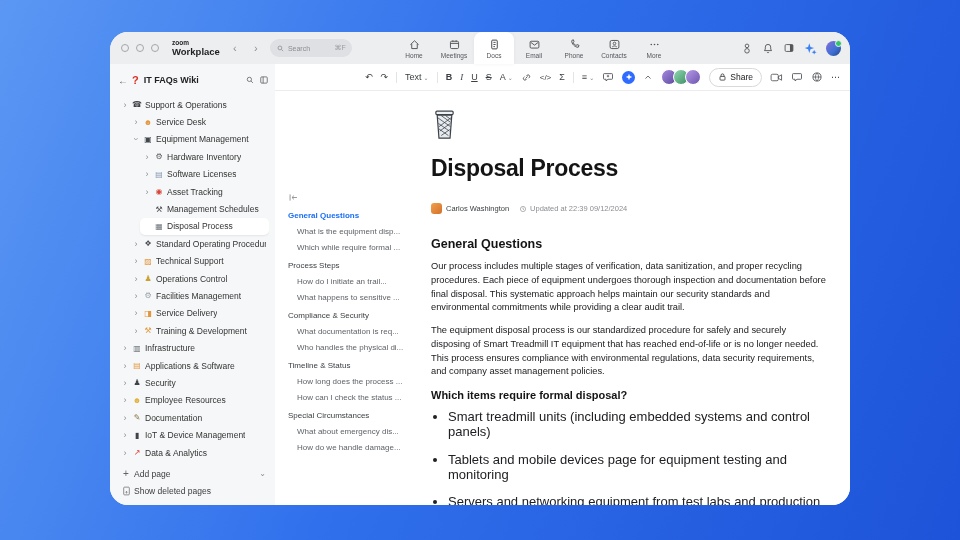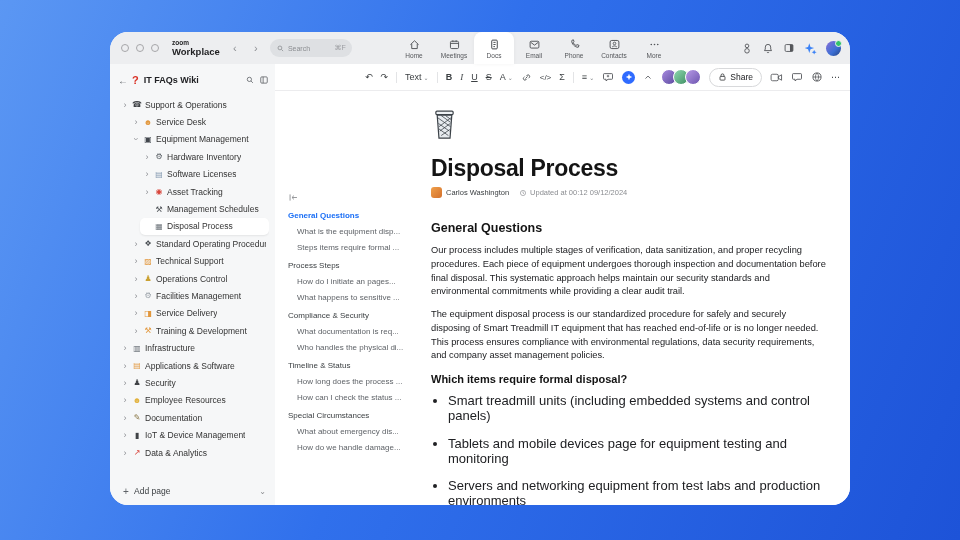--- a/index.html
+++ b/index.html
@@ -73,21 +73,21 @@
   
   .outline{width:156px;flex:0 0 156px;padding:102px 4px 0 13px;box-sizing:border-box;font-size:8px;color:#5f6368;}
   .og-head{margin-top:9px;color:#3c4043;}
   .og-head.active{color:#1a6ef5;font-weight:700;}
   .og-item{margin-top:7px;padding-left:9px;white-space:nowrap;overflow:hidden;color:#5f6368;}
   .ol-collapse{margin-bottom:4px;}
   
   .doc{flex:1;padding:18px 26px 0 0;min-width:0;}
   .doc-inner{width:396px;}
   .doc-title{font-size:23px;font-weight:800;color:#141414;letter-spacing:-.3px;margin-top:11px;}
-  .byline{display:flex;align-items:center;gap:4px;margin-top:5px;}
+  .byline{display:flex;align-items:center;gap:4px;margin-top:21px;}
   .byline .bavatar{width:11px;height:11px;border-radius:3px;background:linear-gradient(135deg,#f0a04a,#d3702c);}
   .byline .bname{font-size:7.5px;color:#3c4043;}
   .byline .bupd{font-size:7.5px;color:#8b8d91;margin-left:6px;display:flex;align-items:center;gap:3px;}
   .h2{font-size:12.5px;font-weight:700;color:#141414;margin-top:23px;}
   .h3{font-size:11px;font-weight:700;color:#141414;margin-top:19px;}
   .para{font-size:9.3px;line-height:1.48;color:#202124;margin-top:9px;}
   .h3.spaced{margin-top:10px;}
   ul.bullets{margin:8px 0 0 0;padding-left:17px;}
   ul.bullets li{font-size:13px;color:#202124;margin-bottom:12.5px;}
 </style>
@@ -340,20 +340,29 @@
               <span class="ticon" style="color: rgb(216, 70, 60);">↗</span>
               <span class="tlabel">Data &amp; Analytics</span>
             </div>
           </div>
         <div class="sb-foot">
           <div class="trow">
             <span class="plus">+</span>
             <span class="tlabel">Add page</span>
             <span class="foot-chev">⌄</span>
           </div>
+          <div class="trow deleted">
+            <span class="tb-ic" style="width:10px;flex:0 0 10px;">
+              <svg class="ic" width="9" height="10" viewBox="0 0 14 16">
+                <rect x="2.5" y="1.8" width="9" height="12.4" rx="1.4" fill="none" stroke="#6b6f73" stroke-width="1.2"></rect>
+                <path d="M5 10.5l2-2 2 2M7 8.7v3.4" fill="none" stroke="#6b6f73" stroke-width="1.1"></path>
+              </svg>
+            </span>
+            <span class="tlabel">Show deleted pages</span>
+          </div>
         </div>
       </div>
 
       <div class="main">
 
         <div class="doc-toolbar">
           <div class="dt-left">
             <span class="dt-btn">↶</span>
             <span class="dt-btn">↷</span>
             <span class="dt-sep"></span>
@@ -435,23 +444,23 @@
           <div class="outline">
             <div class="ol-collapse">
               <svg class="ic" width="11" height="9" viewBox="0 0 16 13">
                 <path d="M3 2v9" stroke="#8b8d91" stroke-width="1.3"></path>
                 <path d="M13 6.5H6M8.6 3.8 5.8 6.5l2.8 2.7" fill="none" stroke="#8b8d91" stroke-width="1.3"></path>
               </svg>
             </div>
             <div id="outline-groups">
                 <div class="og-head active">General Questions</div>
                 <div class="og-item">What is the equipment disp...</div>
-                <div class="og-item">Steps items require formal ...</div>
+                <div class="og-item">Which while require formal ...</div>
                 <div class="og-head">Process Steps</div>
-                <div class="og-item">How do I initiate an pages...</div>
+                <div class="og-item">How do I initiate an trail...</div>
                 <div class="og-item">What happens to sensitive ...</div>
                 <div class="og-head">Compliance &amp; Security</div>
                 <div class="og-item">What documentation is req...</div>
                 <div class="og-item">Who handles the physical di...</div>
                 <div class="og-head">Timeline &amp; Status</div>
                 <div class="og-item">How long does the process ...</div>
                 <div class="og-item">How can I check the status ...</div>
                 <div class="og-head">Special Circumstances</div>
                 <div class="og-item">What about emergency dis...</div>
                 <div class="og-item">How do we handle damage...</div>
@@ -467,21 +476,21 @@
               </svg>
               <div class="doc-title">Disposal Process</div>
               <div class="byline">
                 <span class="bavatar"></span>
                 <span class="bname">Carlos Washington</span>
                 <span class="bupd">
                   <svg class="ic" width="8" height="8" viewBox="0 0 16 16">
                     <circle cx="8" cy="8" r="5.2" fill="none" stroke="#8b8d91" stroke-width="1.3"></circle>
                     <path d="M8 5v3.2l2.2 1.3" fill="none" stroke="#8b8d91" stroke-width="1.3"></path>
                   </svg>
-                  <span>Updated at 00:12 09/12/2024</span>
+                  <span>Updated at 22:39 09/12/2024</span>
                 </span>
               </div>
               <div class="h2">General Questions</div>
               <div class="para">Our process includes multiple stages of verification, data sanitization, and proper recycling procedures. Each piece of equipment undergoes thorough inspection and documentation before final disposal. This systematic approach helps maintain our security standards and environmental commitments while providing a clear audit trail.</div>
               <div class="para">The equipment disposal process is our standardized procedure for safely and securely disposing of Smart Treadmill IT equipment that has reached end-of-life or is no longer needed. This process ensures compliance with environmental regulations, data security requirements, and company asset management policies.</div>
               <div class="h3 spaced">Which items require formal disposal?</div>
               <ul class="bullets" id="bullets">
                   <li>Smart treadmill units (including embedded systems and control panels)</li>
                   <li>Tablets and mobile devices page for equipment testing and monitoring</li>
                   <li>Servers and networking equipment from test labs and production environments</li>

